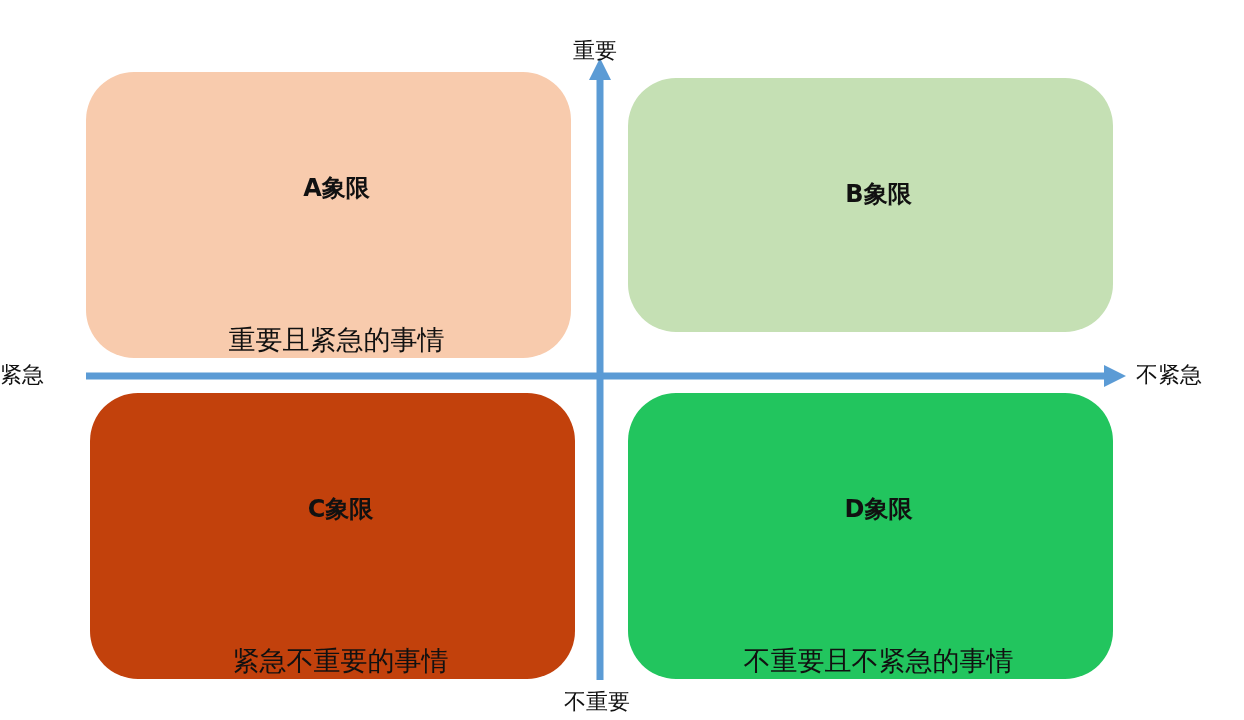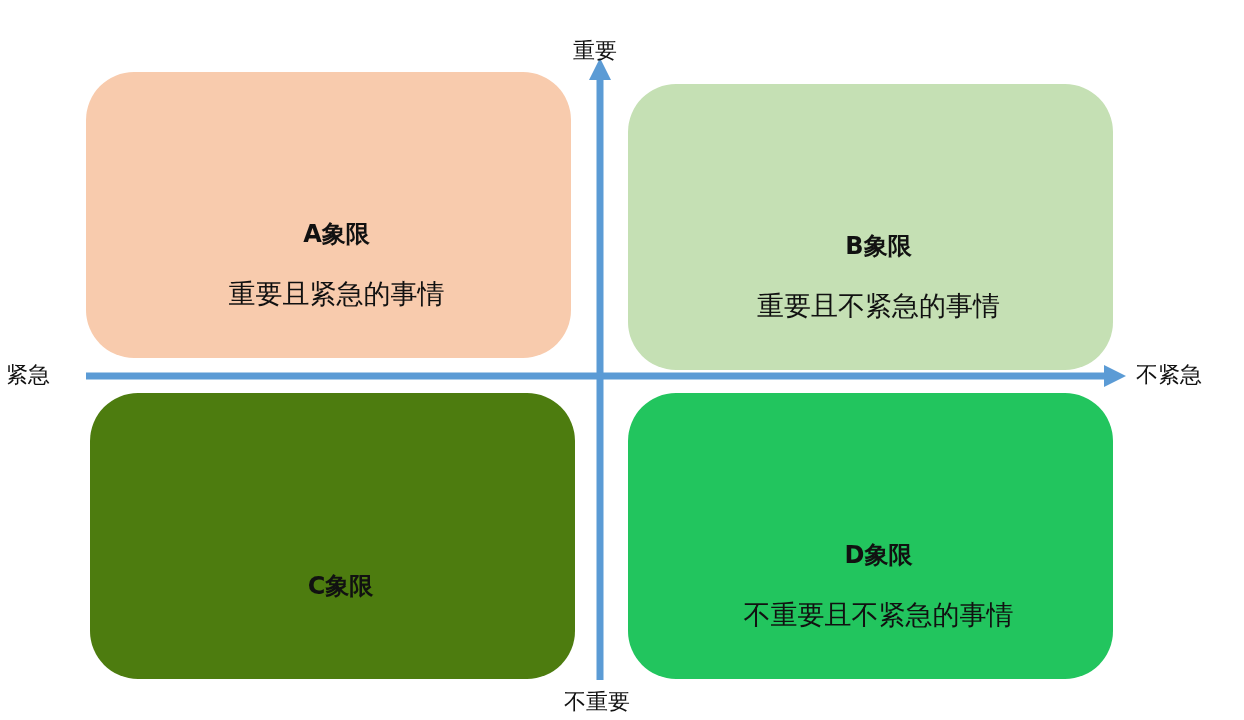--- a/index.html
+++ b/index.html
@@ -1,52 +1,52 @@
 <!DOCTYPE html>
 <html><head>
 <meta charset="utf-8">
 <style>
   html, body { margin:0; padding:0; background:#ffffff; }
   body { width:1244px; height:720px; position:relative; overflow:hidden;
          font-family:"DejaVu Sans", "Liberation Sans", sans-serif; color:#111; }
   .quad { position:absolute; border-radius:48px; display:flex; flex-direction:column;
-          align-items:center; justify-content:center; box-sizing:border-box;padding-left:16px; }
+          align-items:center; justify-content:space-between; box-sizing:border-box;padding-left:16px; }
   .quad .title { margin-top:100px; font-size:24px; font-weight:bold; letter-spacing:0px; }
   .quad .desc { margin-top:26px; font-size:27px; }
   #qa { left:86px; top:72px; width:485px; height:286px; }
-  #qb { left:628px; top:84px; width:485px; height:286px; }
+  #qb { left:628px; top:78px; width:485px; height:254px; }
   #qc { left:90px; top:393px; width:485px; height:286px; }
   #qd { left:628px; top:393px; width:485px; height:286px; }
   .axis-label { position:absolute; font-size:22px; white-space:nowrap; }
   #lbl-top { left:573px; top:36px; }
   #lbl-bottom { left:564px; top:687px; }
-  #lbl-left { left:6px; top:360px; }
+  #lbl-left { left:0; top:360px; }
   #lbl-right { left:1136px; top:360px; }
   svg.axes { position:absolute; left:0; top:0; }
 </style>
 </head>
 <body>
 
 <svg class="axes" width="1244" height="720">
   <line x1="600" y1="78" x2="600" y2="680" stroke="#5b9bd5" stroke-width="7"></line>
   <polygon points="600,58 589,80 611,80" fill="#5b9bd5"></polygon>
   <line x1="86" y1="376" x2="1108" y2="376" stroke="#5b9bd5" stroke-width="7"></line>
   <polygon points="1126,376 1104,365 1104,387" fill="#5b9bd5"></polygon>
 </svg>
 
 <div class="quad" id="qa" style="background:#f8cbad">
   <div class="title">A象限</div>
   <div class="desc">重要且紧急的事情</div>
 </div>
 <div class="quad" id="qb" style="background:#c5e0b4">
   <div class="title">B象限</div>
-  <div class="desc">重要且不紧急的事情</div>
 </div>
-<div class="quad" id="qc" style="background:#4d7c0f">
+<div class="quad" id="qc" style="background:#c2410c">
   <div class="title">C象限</div>
+  <div class="desc">紧急不重要的事情</div>
 </div>
 <div class="quad" id="qd" style="background:#22c55e">
   <div class="title">D象限</div>
   <div class="desc">不重要且不紧急的事情</div>
 </div>
 
 <div class="axis-label" id="lbl-top">重要</div>
 <div class="axis-label" id="lbl-bottom">不重要</div>
 <div class="axis-label" id="lbl-left">紧急</div>
 <div class="axis-label" id="lbl-right">不紧急</div>

